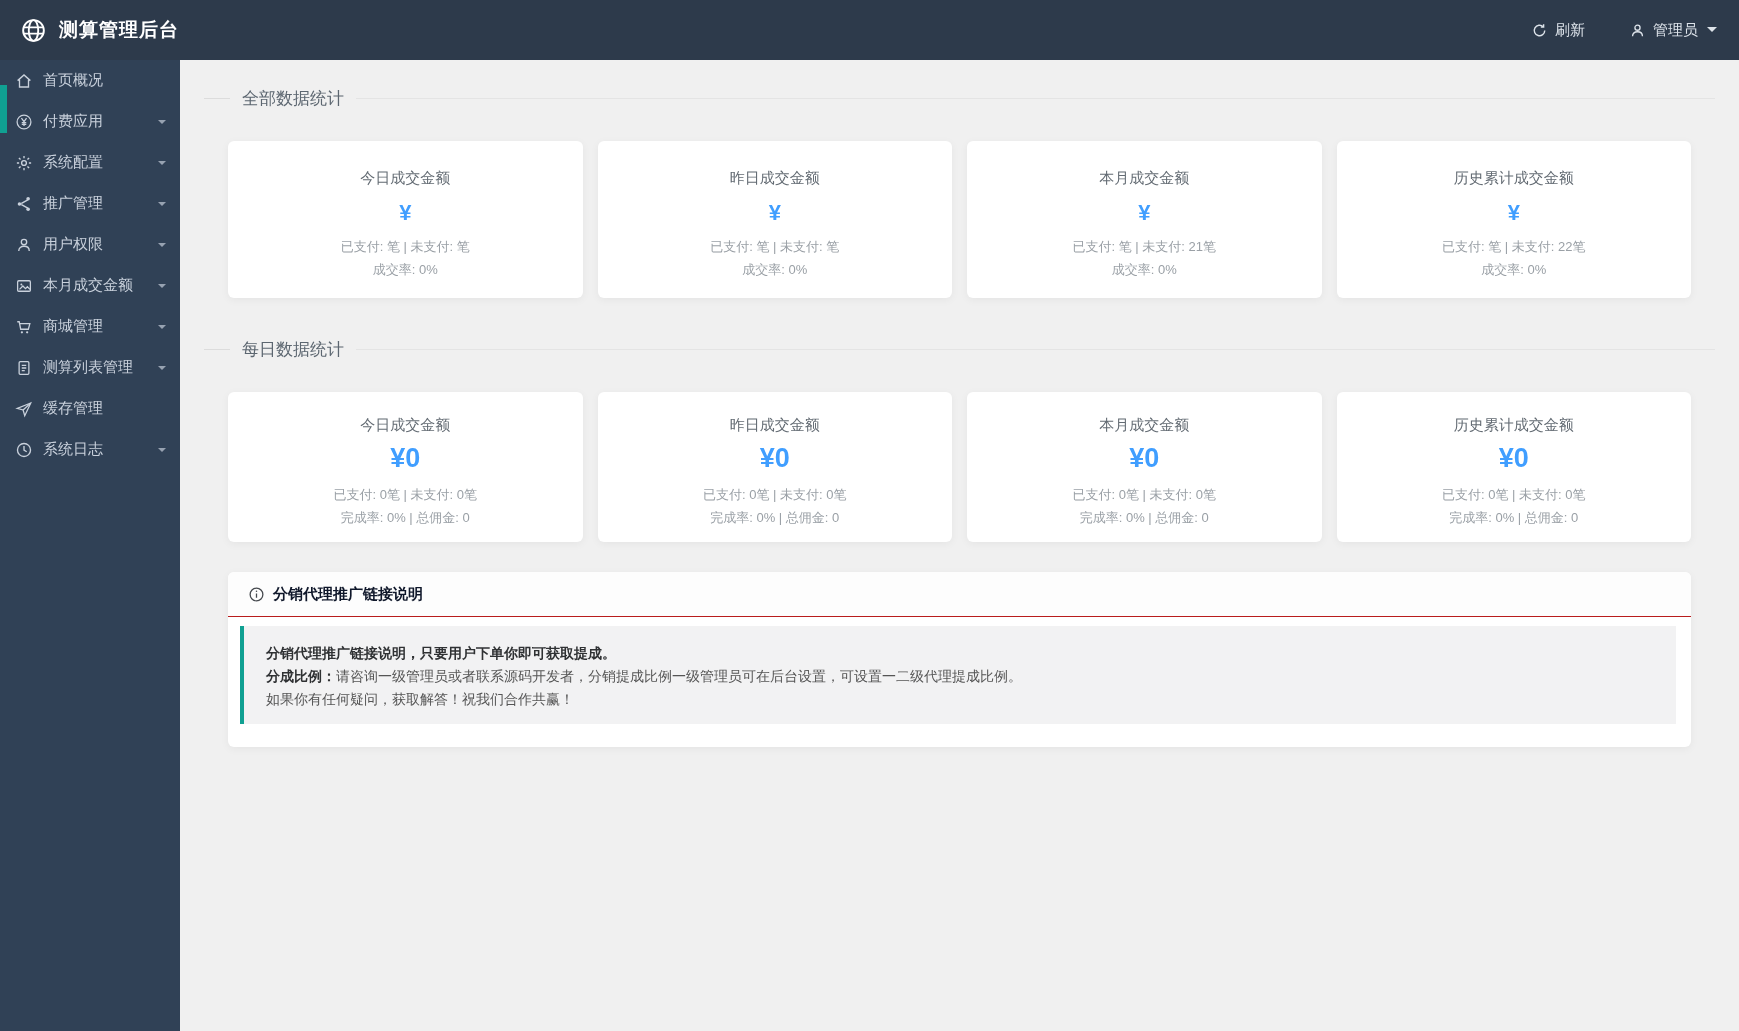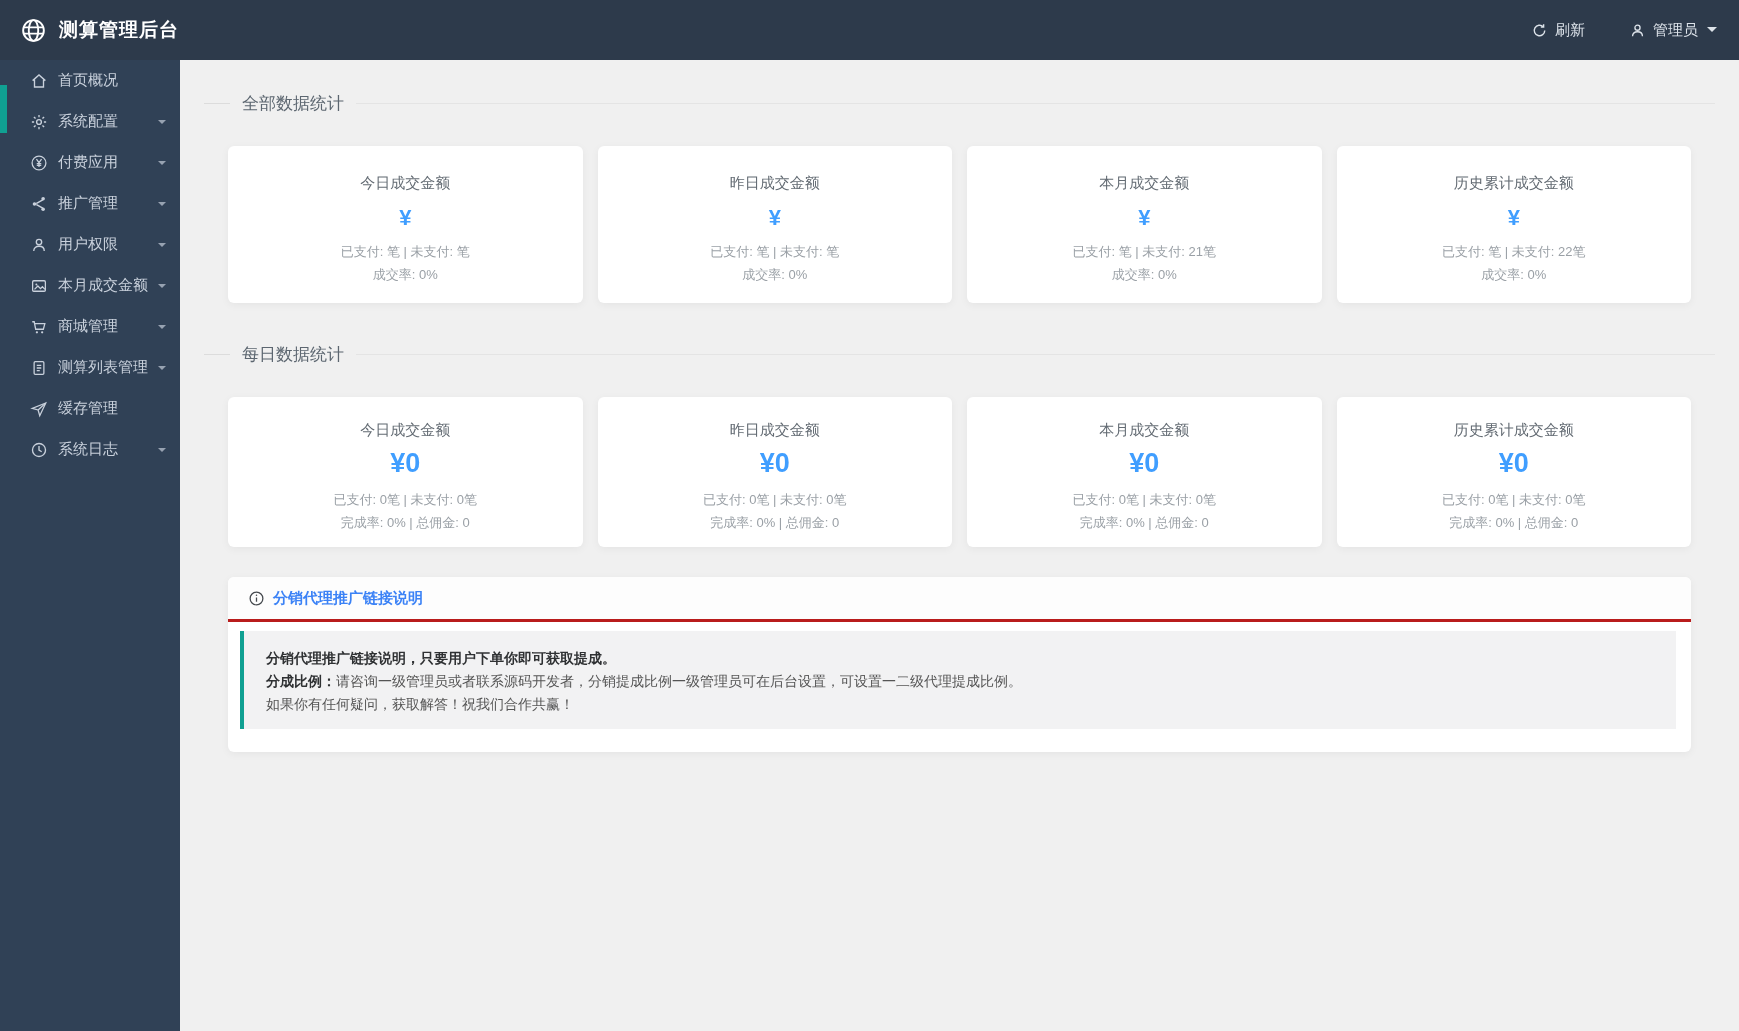--- a/index.html
+++ b/index.html
@@ -31,31 +31,31 @@
     position:fixed; top:60px; left:0; bottom:0; width:180px;
     background:#304156; z-index:10;
   }
   .menu { position:relative; }
   .active-bar {
     position:absolute; left:0; top:25px; width:7px; height:48px;
     background:#10a092;
   }
   .menu-item {
     height:41px; display:flex; align-items:center;
-    padding:0 14px 0 30px; color:#c9d1dc; font-size:15px; cursor:pointer;
+    padding:0 14px 0 15px; color:#c9d1dc; font-size:15px; cursor:pointer;
     white-space:nowrap;
   }
   .mi-icon { width:18px; height:18px; margin-right:10px; flex:none; }
   .mi-caret {
     margin-left:auto; width:0; height:0;
     border:4.5px solid transparent; border-top-color:#97a2b1; margin-top:5px;
   }
   
   .main { margin-left:180px; padding-top:60px; background:#f0f0f0; min-height:1031px; }
-  .page { padding:8px 24px 40px;margin-top:24px; }
+  .page { padding:27px 24px 40px; }
   .divider { display:flex; align-items:center; height:22px; }
   .divider-start { width:26px; height:1px; background:#dcdcdc; }
   .divider-title { padding:0 12px; font-size:17px; color:#5c6670; }
   .divider-line { flex:1; height:1px; background:#e4e4e4; }
   .cards-row { display:flex; gap:15px; margin:32px 24px 0; }
   .stat-card {
     flex:1; background:#ffffff; border-radius:6px;
     box-shadow:0 2px 8px rgba(0,0,0,0.05);
     text-align:center; padding:28px 10px 0; height:157px;
   }
@@ -66,22 +66,22 @@
   .stat-line { margin-top:14px; font-size:13px; line-height:14px; color:#9aa0a6; }
   .stat-line + .stat-line { margin-top:9px; }
   .divider-2 { margin-top:40px; }
   
   .notice-panel {
     margin:30px 24px 0; background:#ffffff; border-radius:6px;
     box-shadow:0 2px 8px rgba(0,0,0,0.05); overflow:hidden;
   }
   .notice-header {
     height:45px; display:flex; align-items:center; gap:8px;
-    padding:0 20px; background:#fdfdfd; border-bottom:3px solid #b91c1c;
-    font-size:15px; font-weight:bold; color:#3b82f6;
+    padding:0 20px; background:#fdfdfd; border-bottom:1px solid #b91c1c;
+    font-size:15px; font-weight:bold; color:#0f172a;
   }
   .info-icon { width:17px; height:17px; color:#45494e; }
   .notice-body { padding:9px 15px 23px 12px; }
   .notice-block {
     background:#f2f2f3; border-left:4px solid #10a092;
     padding:16px 22px 13px;
   }
   .notice-line { font-size:14px; line-height:23px; color:#555; }
   .notice-line b { color:#2f3133; }
   svg { display:block; }
@@ -131,37 +131,37 @@
       <span class="mi-icon">
         <svg viewBox="0 0 24 24" fill="none" stroke="currentColor" stroke-width="1.8" width="18" height="18">
           <path d="M3.5 11.5 12 4l8.5 7.5M6 10.2V20h12v-9.8"></path>
         </svg>
       </span>
       <span>首页概况</span>
     </div>
 
     <div class="menu-item">
       <span class="mi-icon">
+        <svg viewBox="0 0 24 24" fill="none" stroke="currentColor" stroke-width="1.7" width="18" height="18">
+          <circle cx="12" cy="12" r="9.2"></circle>
+          <path d="M8.6 6.8 12 11.6l3.4-4.8M12 11.6V17.4M9 12.8h6M9 15.2h6"></path>
+        </svg>
+      </span>
+      <span>付费应用</span>
+      <span class="mi-caret"></span>
+    </div>
+
+    <div class="menu-item">
+      <span class="mi-icon">
         <svg viewBox="0 0 24 24" fill="none" stroke="currentColor" stroke-width="1.8" width="18" height="18">
           <circle cx="12" cy="12" r="3.2"></circle>
           <path d="M12 2.5v3M12 18.5v3M2.5 12h3M18.5 12h3M5.2 5.2l2.2 2.2M16.6 16.6l2.2 2.2M18.8 5.2l-2.2 2.2M7.4 16.6l-2.2 2.2"></path>
         </svg>
       </span>
       <span>系统配置</span>
-      <span class="mi-caret"></span>
-    </div>
-
-    <div class="menu-item">
-      <span class="mi-icon">
-        <svg viewBox="0 0 24 24" fill="none" stroke="currentColor" stroke-width="1.7" width="18" height="18">
-          <circle cx="12" cy="12" r="9.2"></circle>
-          <path d="M8.6 6.8 12 11.6l3.4-4.8M12 11.6V17.4M9 12.8h6M9 15.2h6"></path>
-        </svg>
-      </span>
-      <span>付费应用</span>
       <span class="mi-caret"></span>
     </div>
 
     <div class="menu-item">
       <span class="mi-icon">
         <svg viewBox="0 0 24 24" fill="currentColor" stroke="none" width="18" height="18">
           <circle cx="17.5" cy="5" r="2.4"></circle>
             <circle cx="6" cy="12" r="2.4"></circle>
             <circle cx="17.5" cy="19" r="2.4"></circle>
           <path d="M7 11 16.5 5.6l1 1.7L8 12.7zM7 13l9.5 5.4 1-1.7L8 11.3z"></path>

